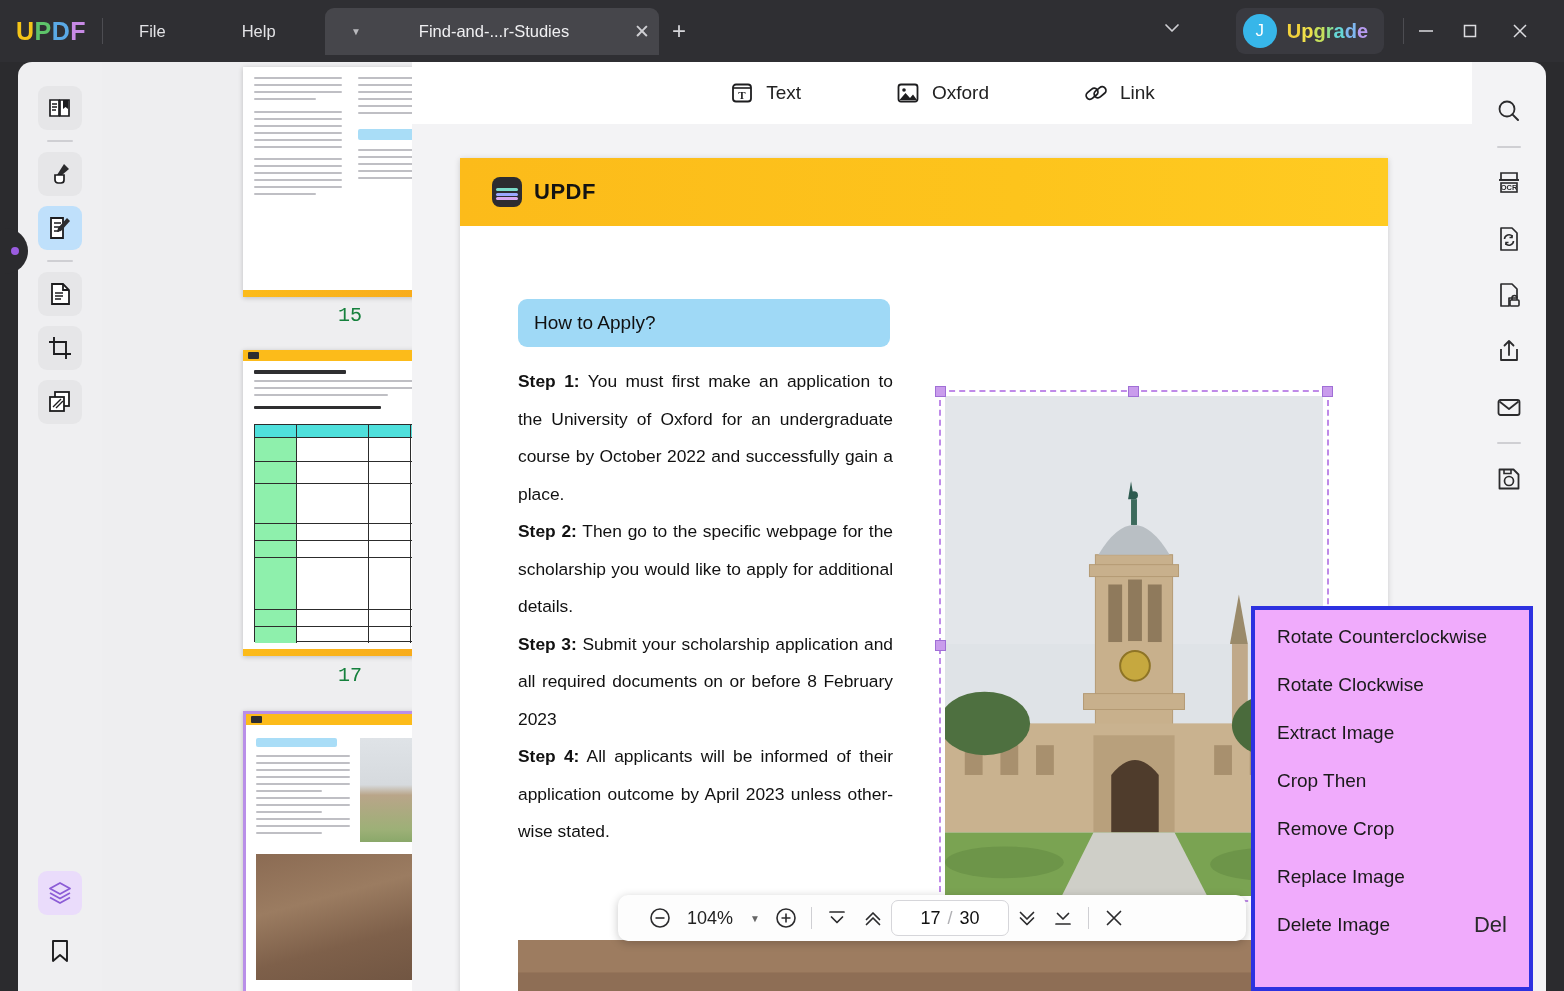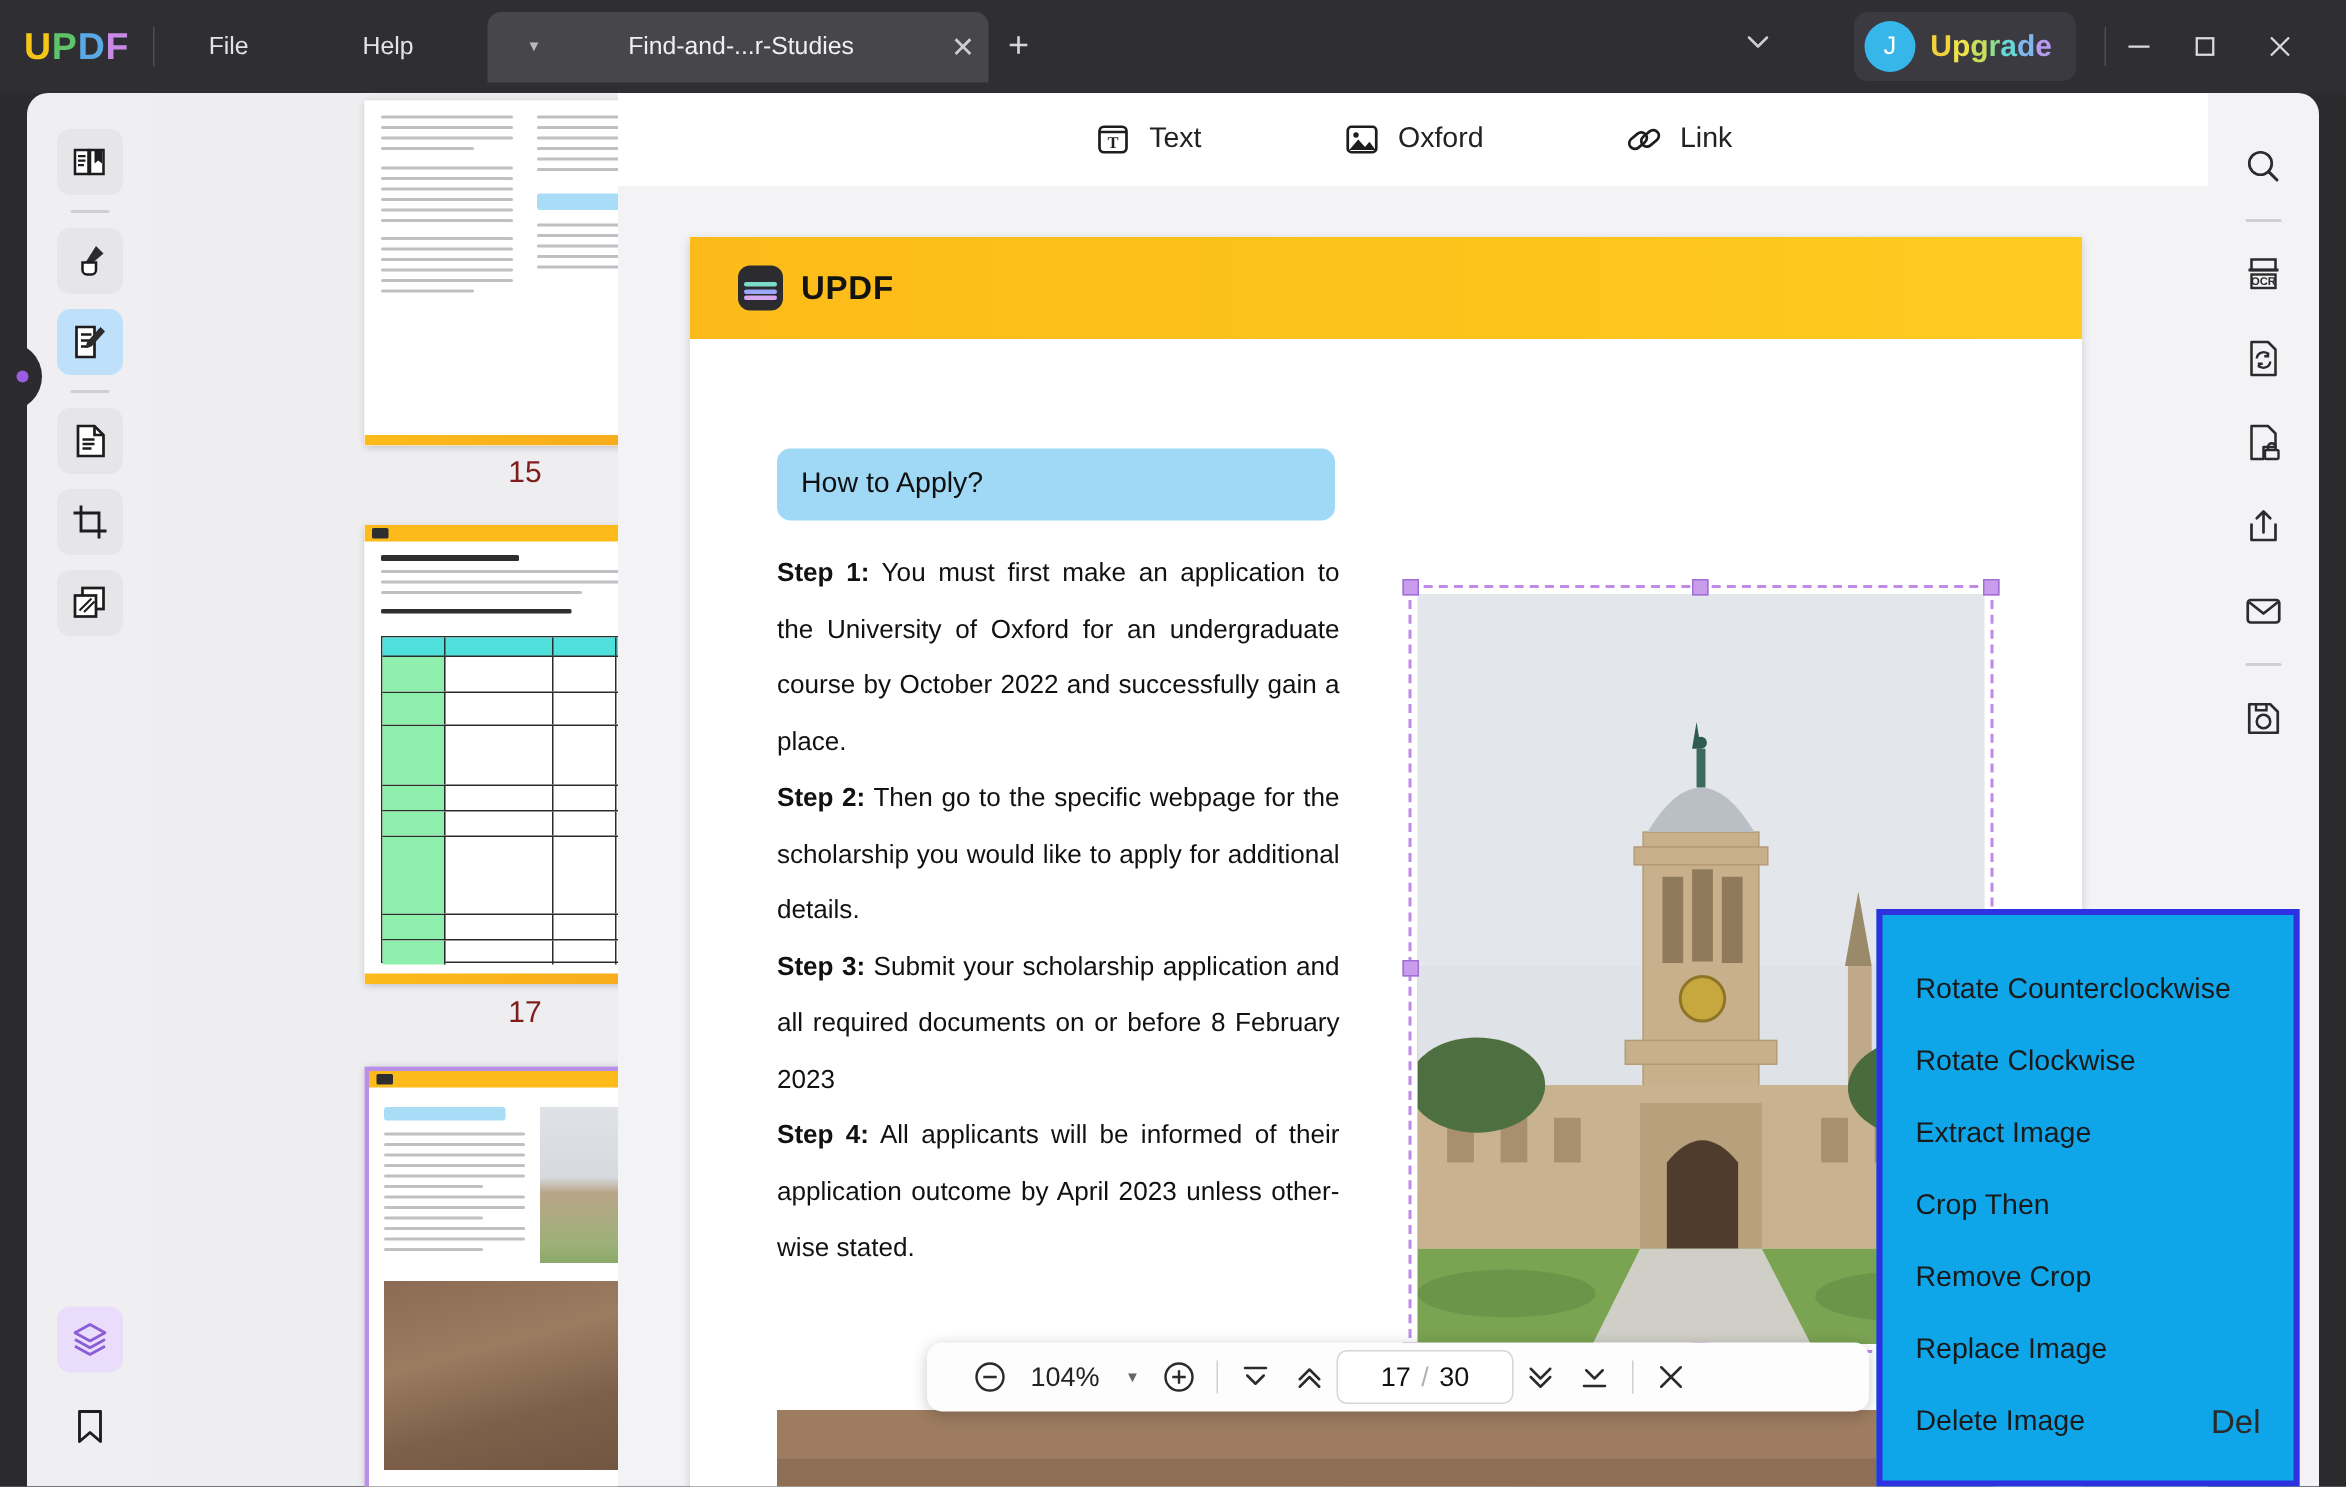--- a/index.html
+++ b/index.html
@@ -79,21 +79,21 @@
   .handle-dot b { width:8px;height:8px;border-radius:50%;background:#9a5ce0; margin-left:11px; display:block;}
 
   
   .thumbpanel {
     position:absolute; left:102px; top:62px; width:310px; height:929px;
     background:#eeeef0; overflow:hidden;
   }
   .thumb { position:absolute; left:141px; width:214px; background:#fff;
     box-shadow:0 1px 5px rgba(0,0,0,.2); }
   .thumb-label { position:absolute; left:141px; width:214px; text-align:center;
-    font-size:20px; color:#7f1d1d; }
+    font-size:20px; color:#15803d;font-family:Liberation Mono, monospace; }
   .tpage { position:relative; width:100%; height:100%; background:#fff; overflow:hidden; }
   .tbar { position:absolute;left:0;right:0;top:0;height:11px;background:#fcbb1a; }
   .tbar.mini { display:flex; align-items:center; }
   .tbar.mini b { display:block; width:11px;height:7px;background:#2e2e30; margin-left:5px; border-radius:1px;}
   .tfooter { position:absolute;left:0;right:0;bottom:0;height:7px;
     background:linear-gradient(90deg,#fcbb1a,#f7a81c); }
   .tcol { position:absolute; }
   .tline { height:2px; background:#bfbfc4; margin-bottom:5px; border-radius:1px; }
   .tline.sh { width:70%; }
   .tblue { background:#a9ddf7; height:11px; border-radius:2px; margin-bottom:5px; }
@@ -155,21 +155,21 @@
   .pb-caret { width:26px; text-align:center; color:#666; font-size:10px; cursor:pointer;}
   .pb-sep { width:1px;height:22px;background:#cfcfd3; margin:0 7px; }
   .pb-field { width:118px;height:36px; border:1px solid #d6d6da; border-radius:7px;
     display:flex;align-items:center;justify-content:center; gap:7px; font-size:18px; color:#111;
     background:#fff; cursor:text; }
   .pb-field em { font-style:normal; color:#b0b0b4; }
 
   
   .ctxmenu {
     position:absolute; left:1251px; top:606px; width:282px; height:385px;
-    background:#0ea5e9; border:4px solid #2d31e0; z-index:60; padding-top:26px;
+    background:#f0abfc; border:4px solid #2d31e0; z-index:60; padding-top:3px;
   }
   .ctxitem { height:48px; display:flex; align-items:center; justify-content:space-between;
     padding:0 22px; font-size:19px; color:#1a1a1a; cursor:pointer; }
   .ctxitem .sc { color:#2a2a2a; font-size:22px; }
 
   
   .rightrail { position:absolute; left:1472px; top:62px; width:74px; height:929px;
     background:#f3f3f5; border-radius:0 14px 0 0; }
   .rr-btn { width:42px;height:42px;margin:14px auto; display:flex;align-items:center;
     justify-content:center; cursor:pointer; border-radius:8px; }

